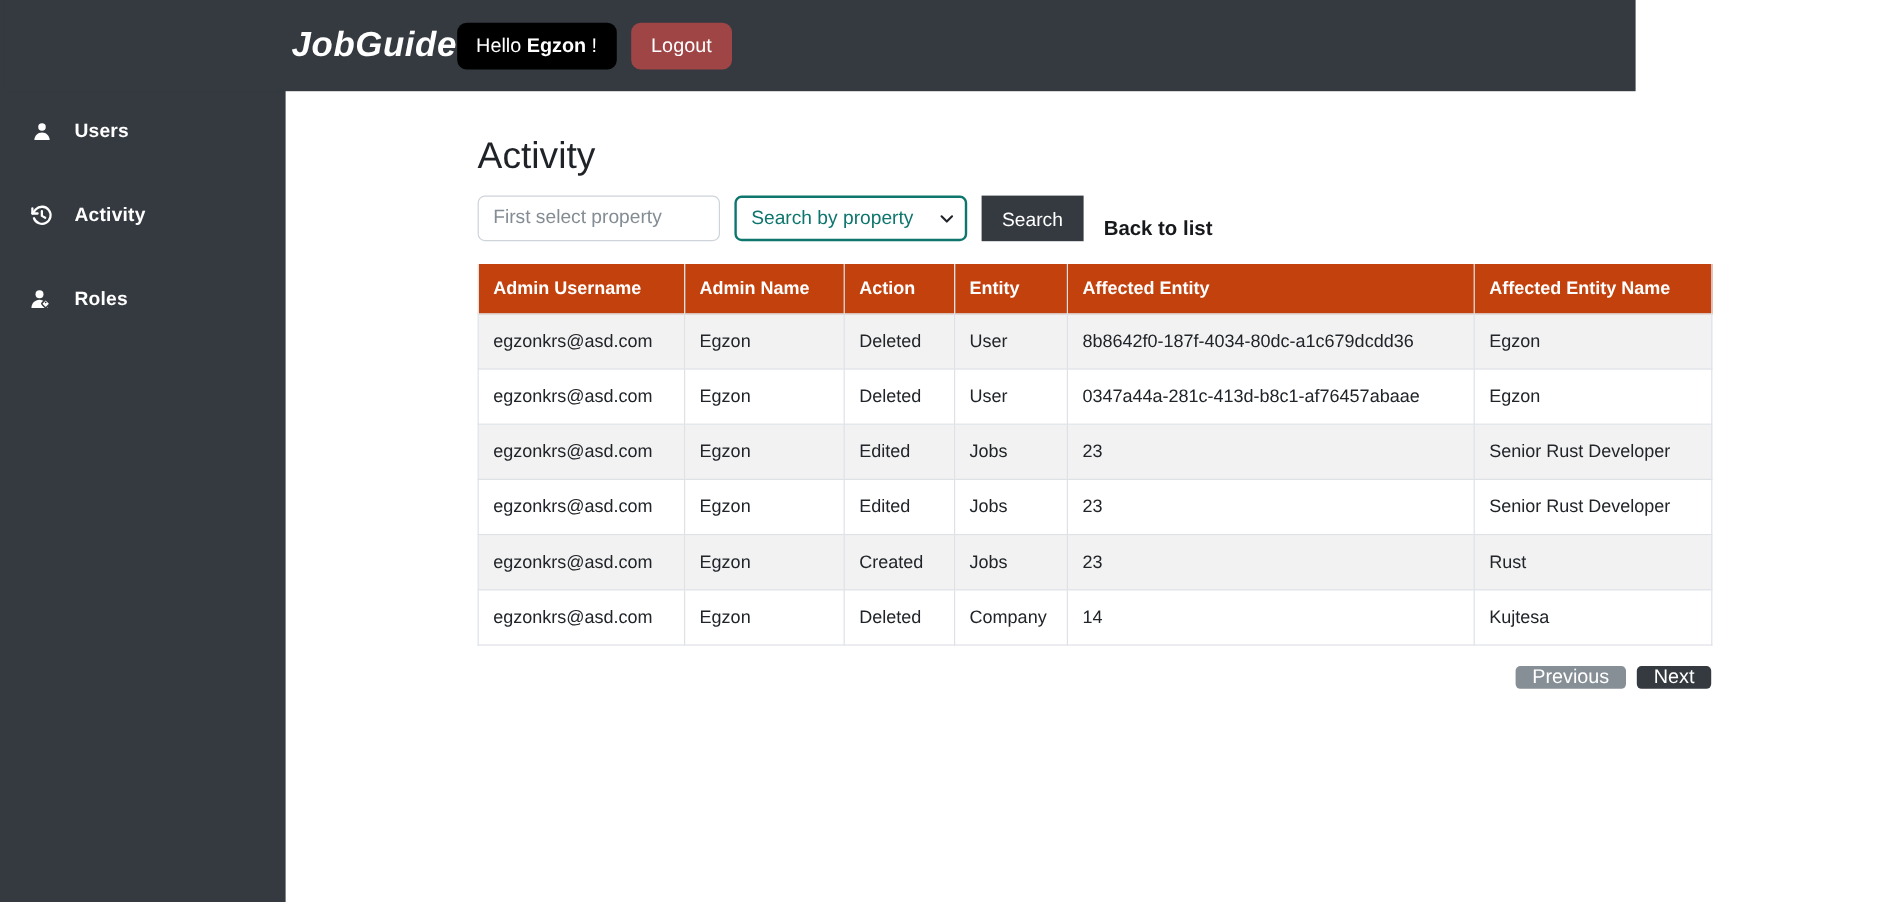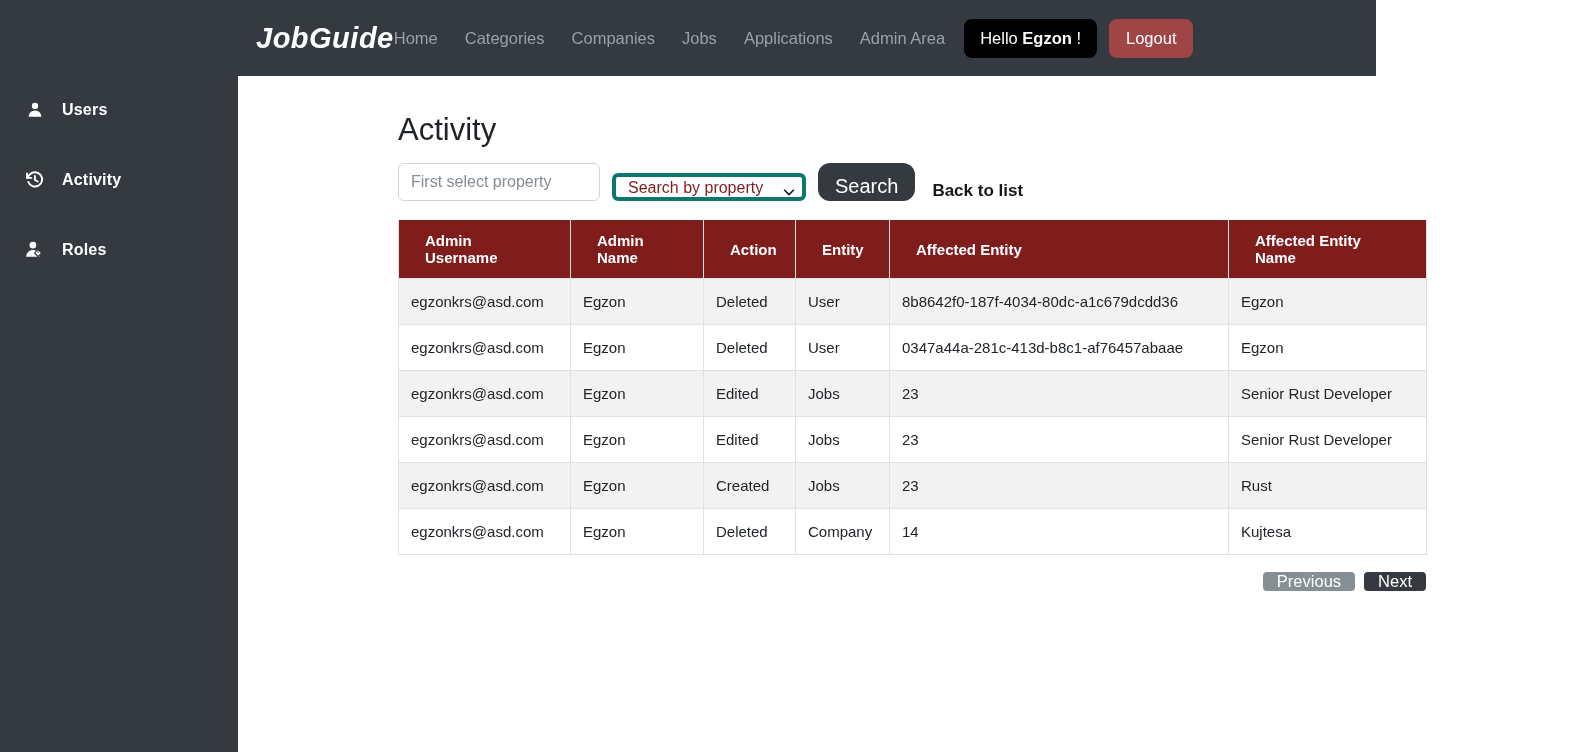--- a/index.html
+++ b/index.html
@@ -37,21 +37,21 @@
   .sidebar-item .s-label {
     color: #ffffff;
     font-weight: 700;
     font-size: 16px;
     letter-spacing: .2px;
   }
 
   
   .navbar {
     position: absolute;
-    left: 16px; top: 0;
+    left: 3px; top: 0;
     width: 1360px; height: 76px;
     background: #343a40;
     display: flex;
     align-items: center;
     z-index: 2;
   }
   .brand {
     margin-left: 240px;
     color: #ffffff;
     font-size: 29px;
@@ -128,72 +128,72 @@
     font-family: inherit;
     color: #212529;
     outline: none;
   }
   .search-input::placeholder { color: #848c94; }
   .select-wrap {
     position: relative;
     margin-left: 12px;
   }
   .property-select {
-    width: 194px; height: 28px;
-    border: 4px solid #0f766e;
+    width: 194px; height: 38px;
+    border: 2px solid #0f766e;
     border-radius: 6px;
     padding: 0 30px 0 12px;
     font-size: 16px;
     font-family: inherit;
-    color: #7f1d1d;
+    color: #0f766e;
     appearance: none;
     -webkit-appearance: none;
     background: #ffffff;
     outline: none;
     cursor: pointer;
   }
   .select-chevron {
     position: absolute;
     right: 10px; top: 12px;
     pointer-events: none;
   }
   .search-btn {
     margin-left: 12px;
     height: 38px;
     background: #343a40;
     color: #ffffff;
     border: none;
-    border-radius: 12px;
+    border-radius: 0;
     padding: 12px 17px;
-    font-size: 20px;
+    font-size: 16px;
     font-family: inherit;
     cursor: pointer;
   }
   .back-link {
     margin-left: 17px;
     font-size: 17px;
     font-weight: 700;
     color: #16181b;
     text-decoration: none;
     cursor: pointer;
   }
 
   
   .activity-table {
     border-collapse: collapse;
     width: 1028px;
     table-layout: fixed;
   }
   .activity-table th {
-    background: #7f1d1d;
+    background: #c2410c;
     color: #ffffff;
     font-size: 15px;
     font-weight: 700;
     text-align: left;
-    padding: 12px 26px;
+    padding: 12px 12px;
     border: 1px solid #dee2e6;
     border-top: none;
   }
   .activity-table td {
     font-size: 15px;
     color: #212529;
     padding: 14px 12px;
     border: 1px solid #dee2e6;
     background: #ffffff;
   }
@@ -260,28 +260,20 @@
           </g>
         </svg>
       </span>
       <span class="s-label">Roles</span>
     </div>
   </nav>
 </aside>
 
 <header class="navbar">
   <a class="brand">JobGuide</a>
-  <nav class="nav-links">
-    <a class="nav-link">Home</a>
-    <a class="nav-link">Categories</a>
-    <a class="nav-link">Companies</a>
-    <a class="nav-link">Jobs</a>
-    <a class="nav-link">Applications</a>
-    <a class="nav-link">Admin Area</a>
-  </nav>
   <button class="greeting-btn">
     <span>Hello </span><span class="bold-name">Egzon</span><span> !</span>
   </button>
   <button class="logout-btn">Logout</button>
 </header>
 
 <main class="content">
   <h2 class="page-title">Activity</h2>
 
   <div class="search-row">

